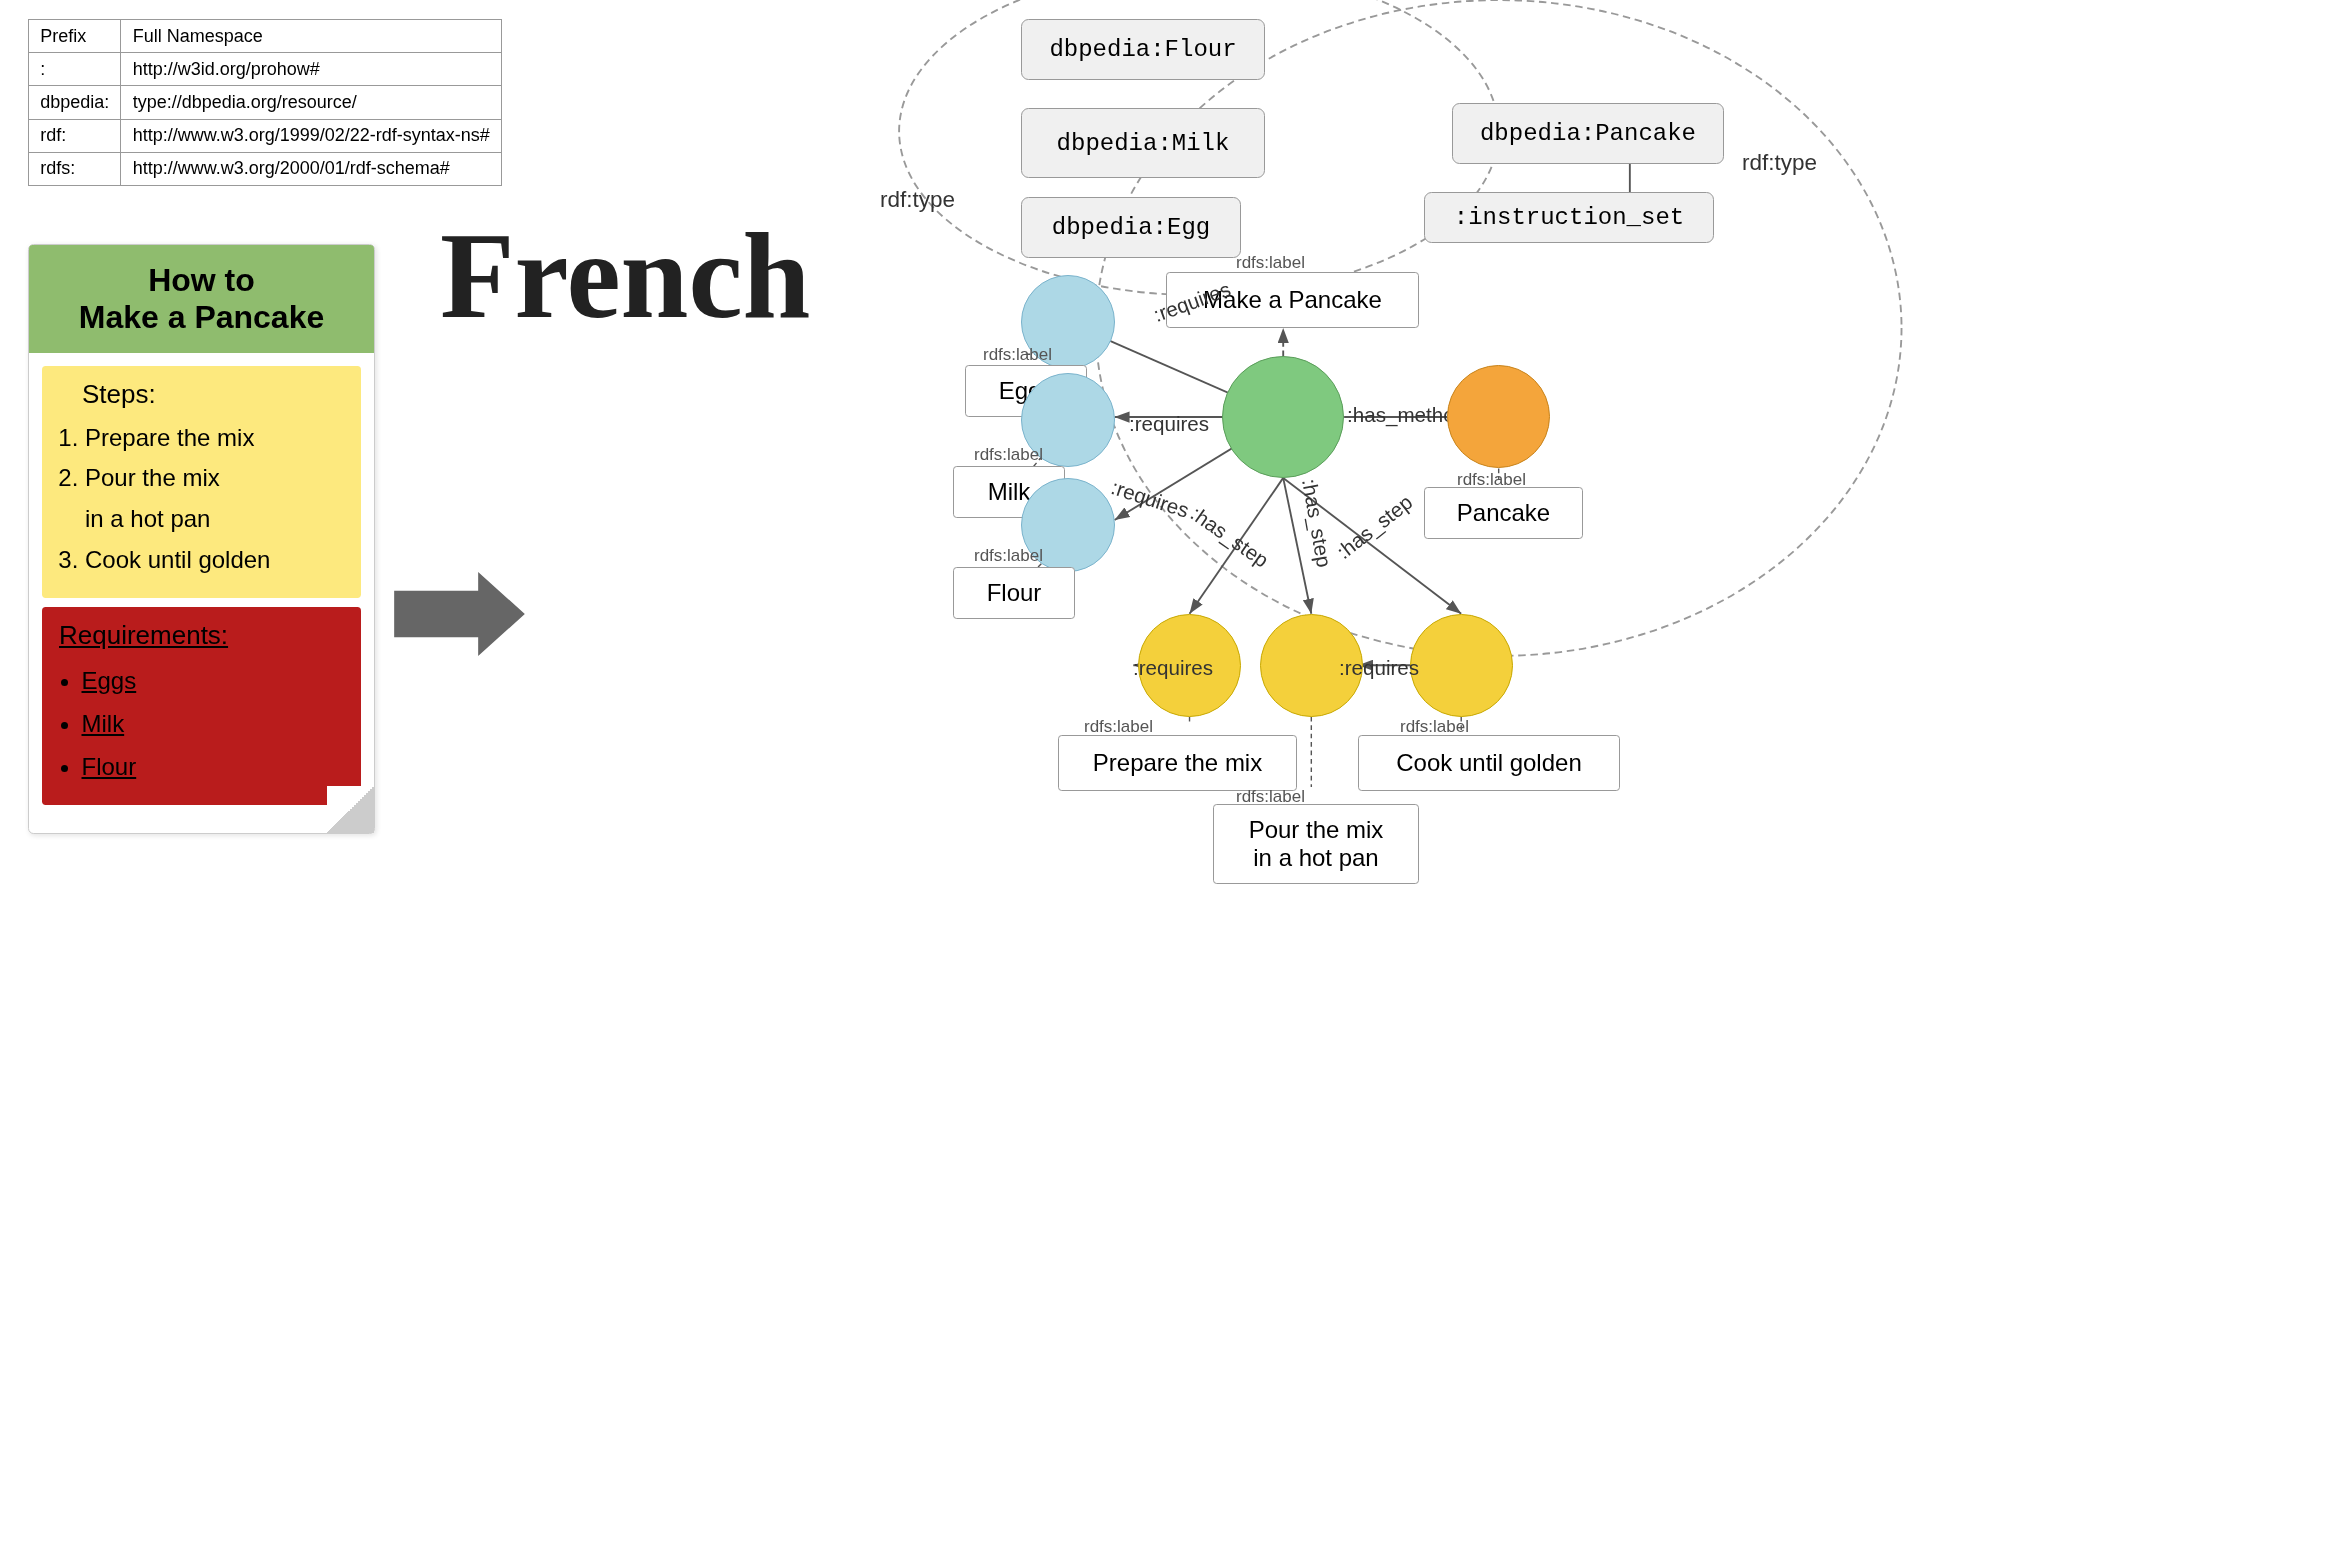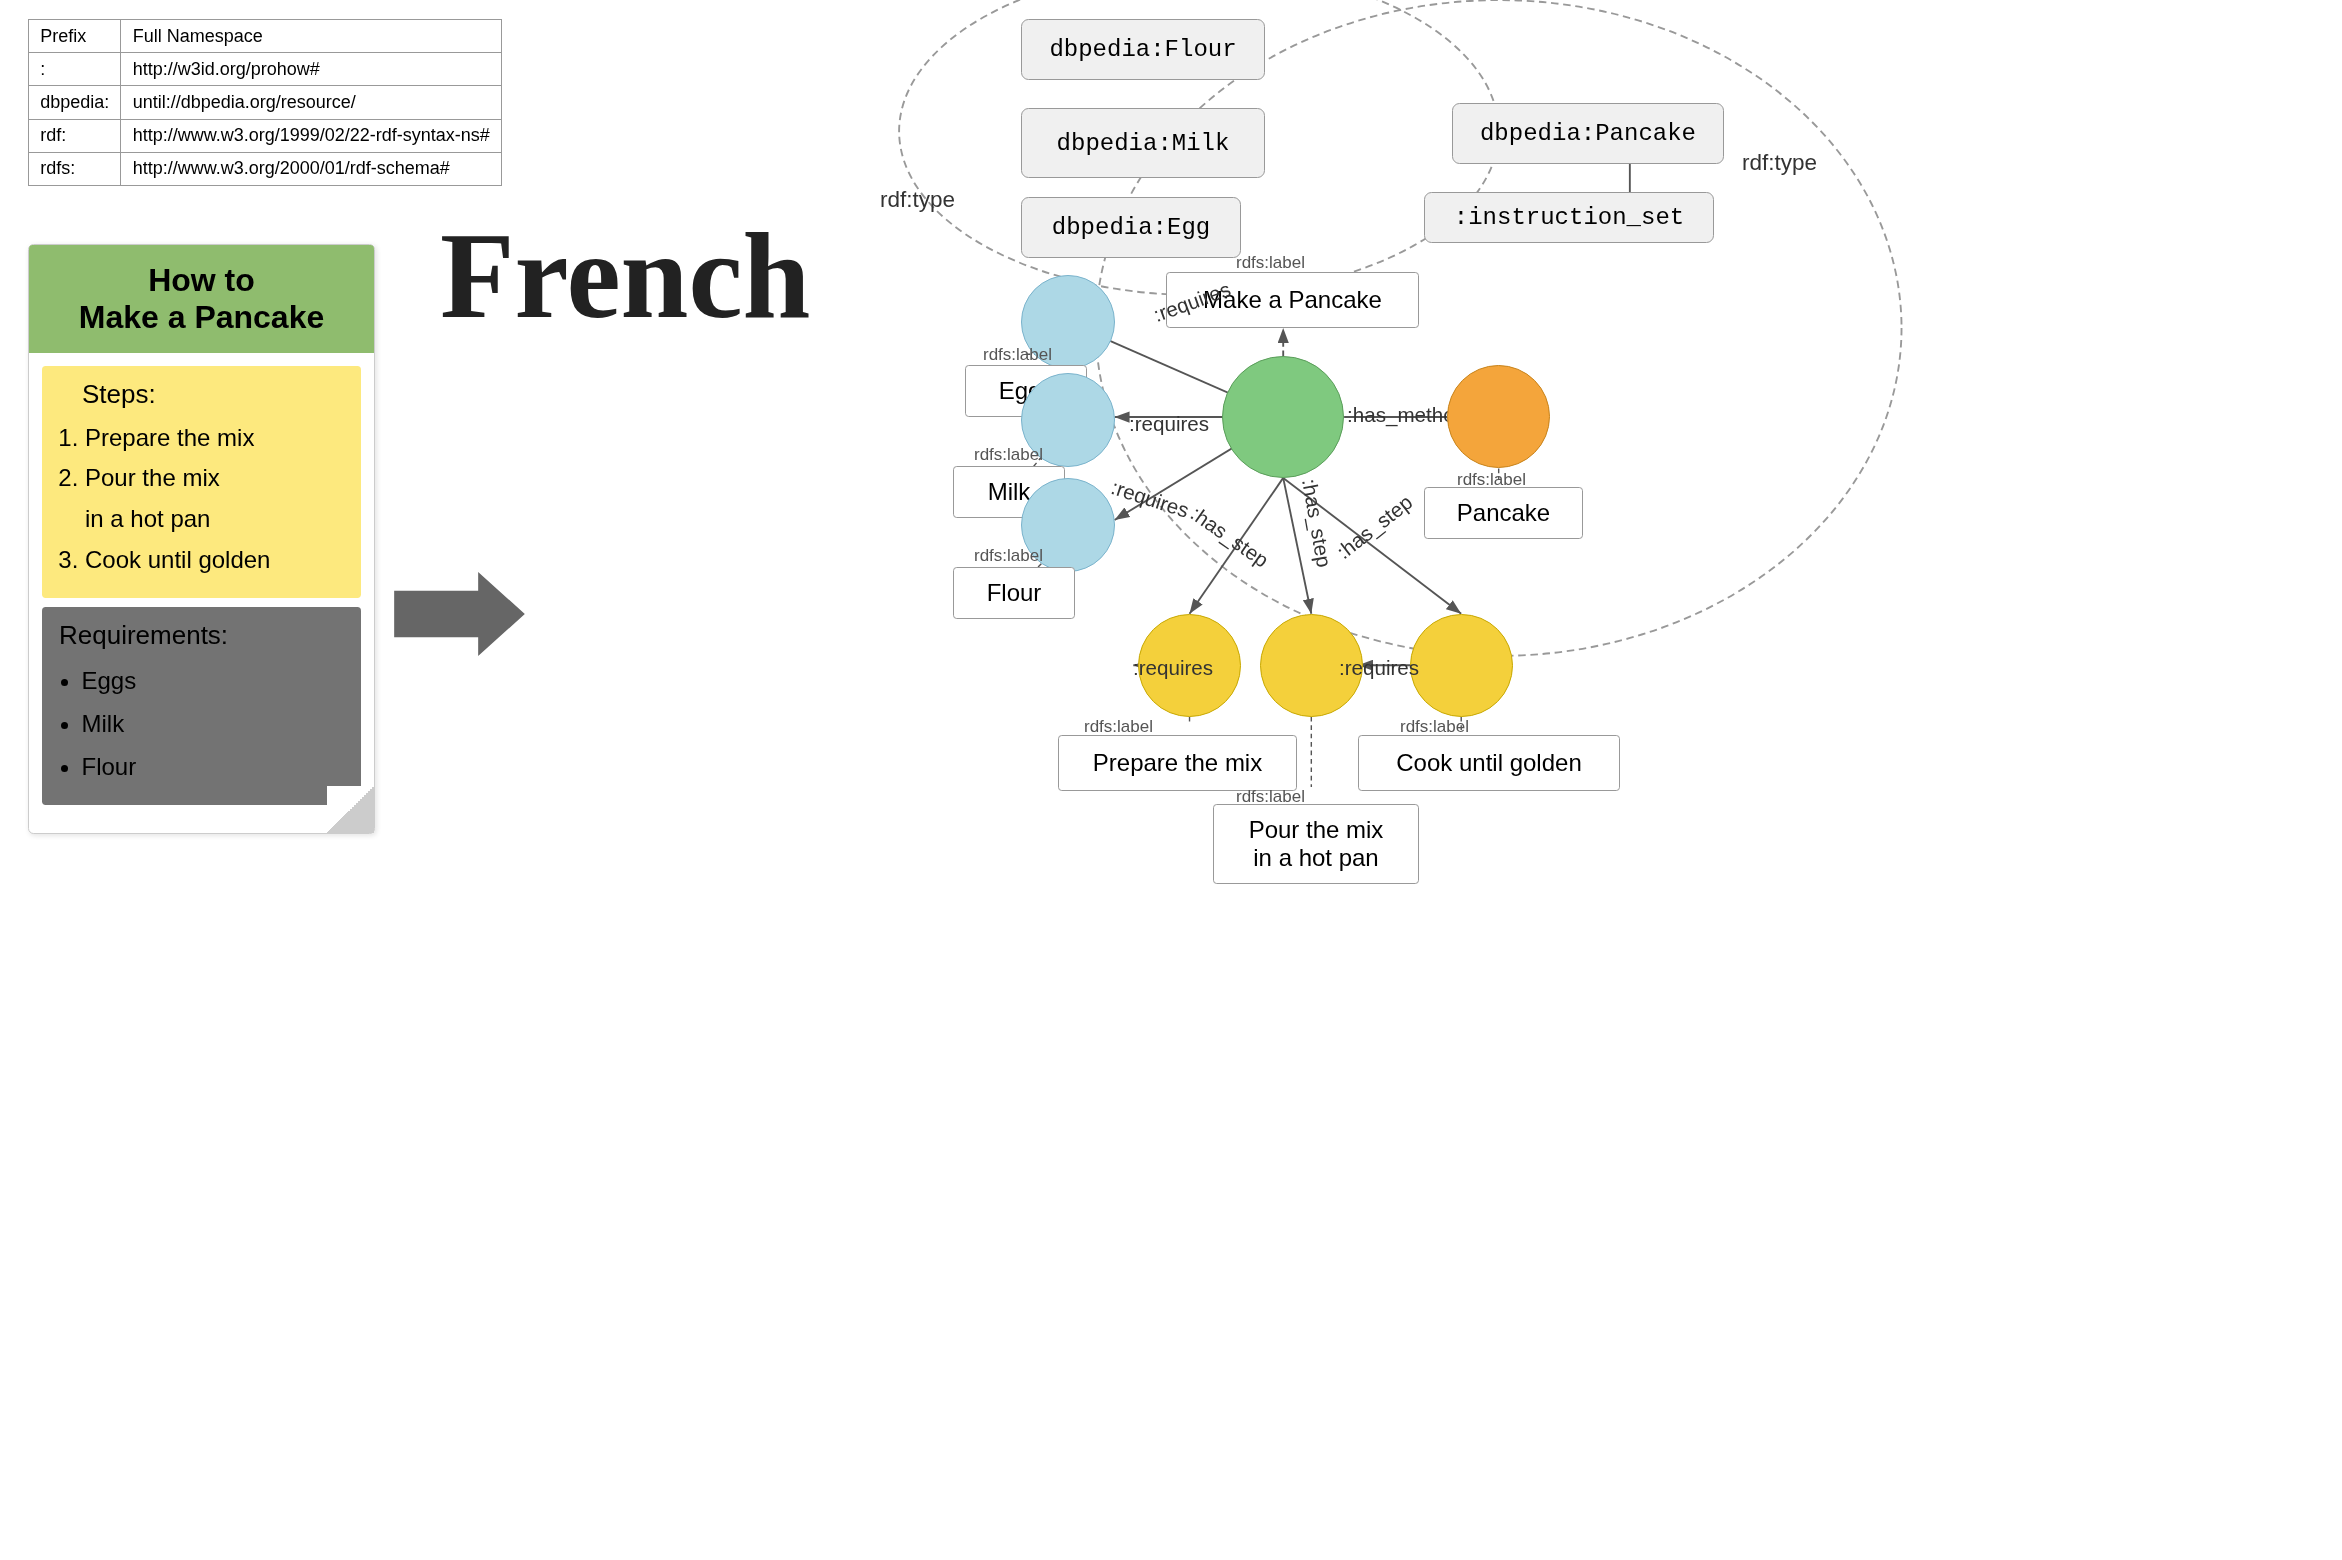--- a/index.html
+++ b/index.html
@@ -58,25 +58,26 @@
     #recipe-steps .steps-title {
       font-size: 26px;
       margin-bottom: 7.5px;
       margin-left: 23px;
     }
     #recipe-steps ol {
       padding-left: 26px;
       line-height: 1.7;
     }
     #recipe-reqs {
-      background: #737373;
+      background: #b91c1c;
       margin: 0 13px;
       padding: 13px 17px 17px 17px;
       border-radius: 3.7px;
       font-size: 24px;
+      text-decoration: underline;
     }
     #recipe-reqs .reqs-title {
       font-size: 26px;
       margin-bottom: 7.5px;
     }
     #recipe-reqs ul {
       padding-left: 22.5px;
       list-style: disc;
       line-height: 1.8;
     }
@@ -180,21 +181,21 @@
       <tr>
     <td>Prefix</td>
     <td>Full Namespace</td>
   </tr>
   <tr>
     <td>:</td>
     <td>http://w3id.org/prohow#</td>
   </tr>
   <tr>
     <td>dbpedia:</td>
-    <td>until://dbpedia.org/resource/</td>
+    <td>type://dbpedia.org/resource/</td>
   </tr>
   <tr>
     <td>rdf:</td>
     <td>http://www.w3.org/1999/02/22-rdf-syntax-ns#</td>
   </tr>
   <tr>
     <td>rdfs:</td>
     <td>http://www.w3.org/2000/01/rdf-schema#</td>
   </tr>
 </tbody>

